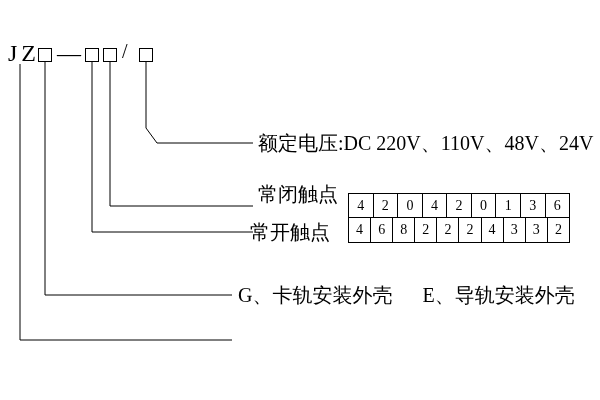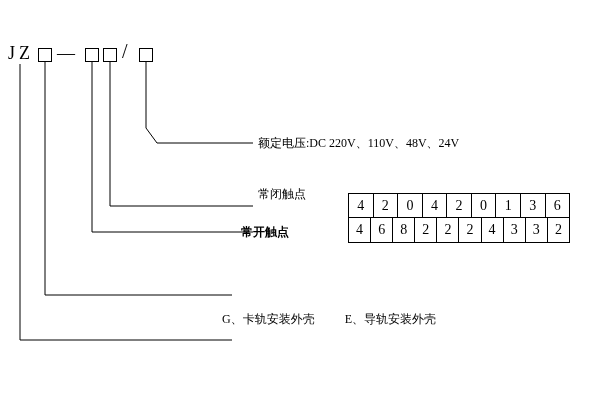--- a/index.html
+++ b/index.html
@@ -5,37 +5,37 @@
   html,body{margin:0;padding:0;background:#ffffff;}
   .canvas{
     position:relative;width:600px;height:400px;background:#ffffff;
     font-family:"Liberation Serif","DejaVu Serif",serif;color:#000;
     overflow:hidden;
   }
   .lines{position:absolute;left:0;top:0;pointer-events:none;}
   .lines polyline{fill:none;stroke:#000;stroke-width:1;}
 
   
-  .code-text{position:absolute;font-size:18px;line-height:18px;}
+  .code-text{position:absolute;font-size:24px;line-height:18px;}
   .prefix{left:8px;top:44px;letter-spacing:4px;}
   .dash{left:57px;top:44px;}
   .slash{left:122px;top:42px;font-size:20px;}
   .mbox{position:absolute;width:12px;height:12px;border:1px solid #000;background:#fff;}
   .b1{left:38px;top:48px;}
   .b2{left:85px;top:48px;}
   .b3{left:103px;top:48px;}
   .b4{left:139px;top:48px;}
 
   
-  .label{position:absolute;font-size:12px;line-height:16px;white-space:nowrap;}
+  .label{position:absolute;font-size:20px;line-height:16px;white-space:nowrap;}
   .lbl-vdc{left:258px;top:135px;}
   .lbl-vac{left:311px;top:164px;}
   .lbl-nc{left:258px;top:186px;}
-  .lbl-no{left:241px;top:224px;font-weight:bold;}
-  .lbl-housing{left:222px;top:287px;margin-top:24px;}
+  .lbl-no{left:250px;top:224px;}
+  .lbl-housing{left:238px;top:287px;}
   .lbl-housing .gap{display:inline-block;width:30px;}
   .lbl-series{left:238px;top:332px;}
 
   
   .ctable{position:absolute;left:348px;top:193px;width:222px;}
   .crow{display:flex;height:25px;border:1px solid #000;box-sizing:border-box;}
   .crow.second{border-top:none;}
   .cell{
     flex:1;display:flex;align-items:center;justify-content:center;
     font-size:14px;border-right:1px solid #000;

